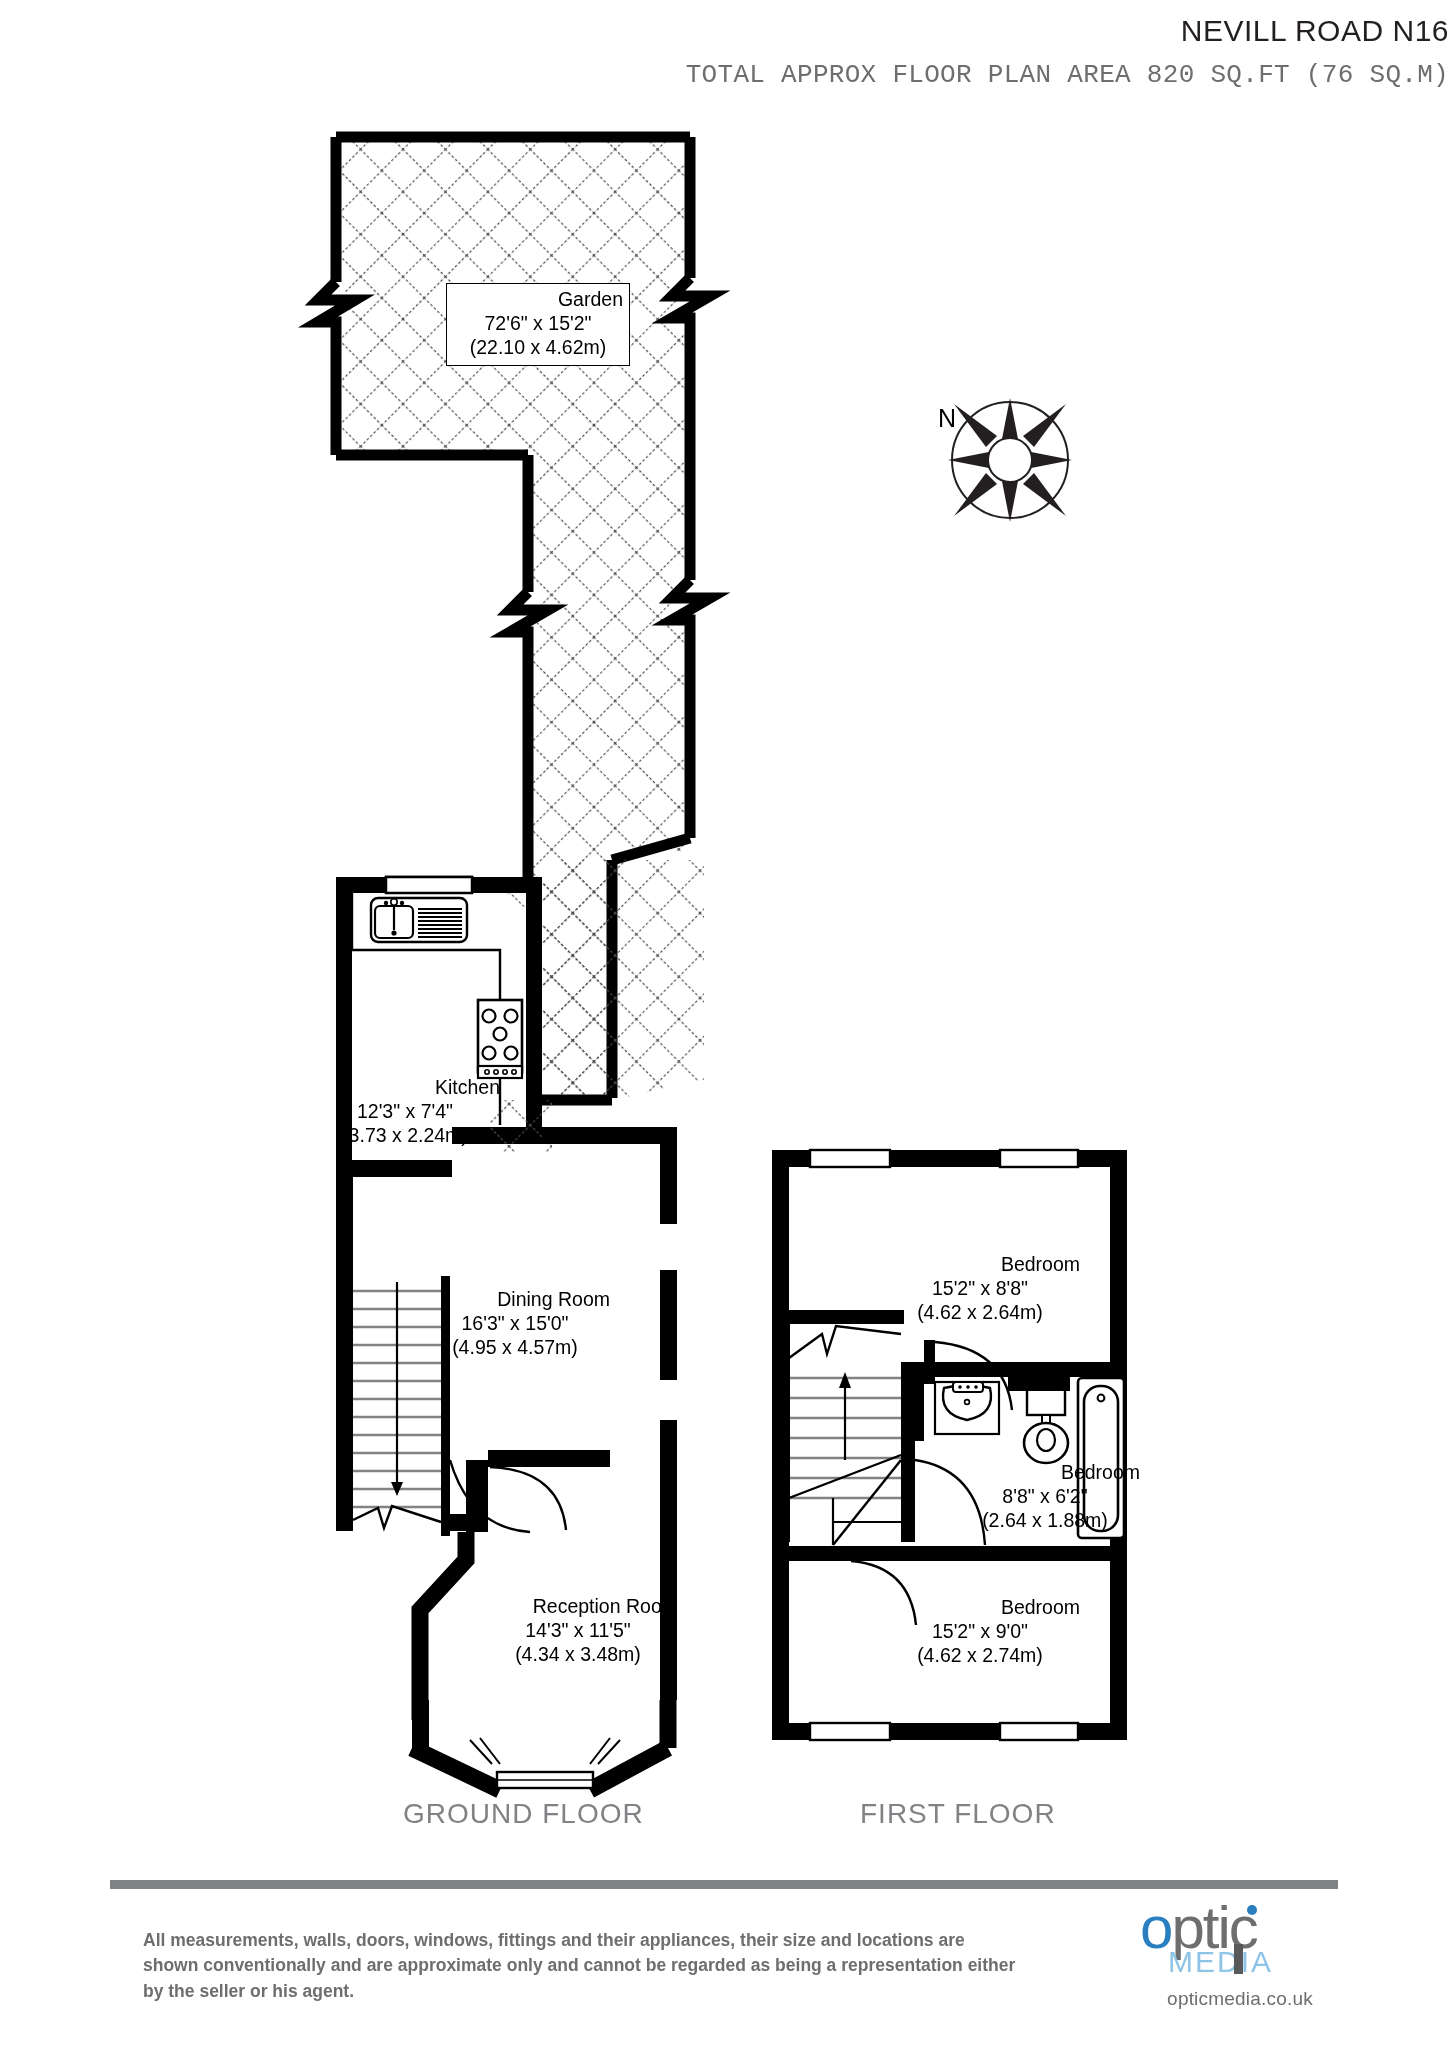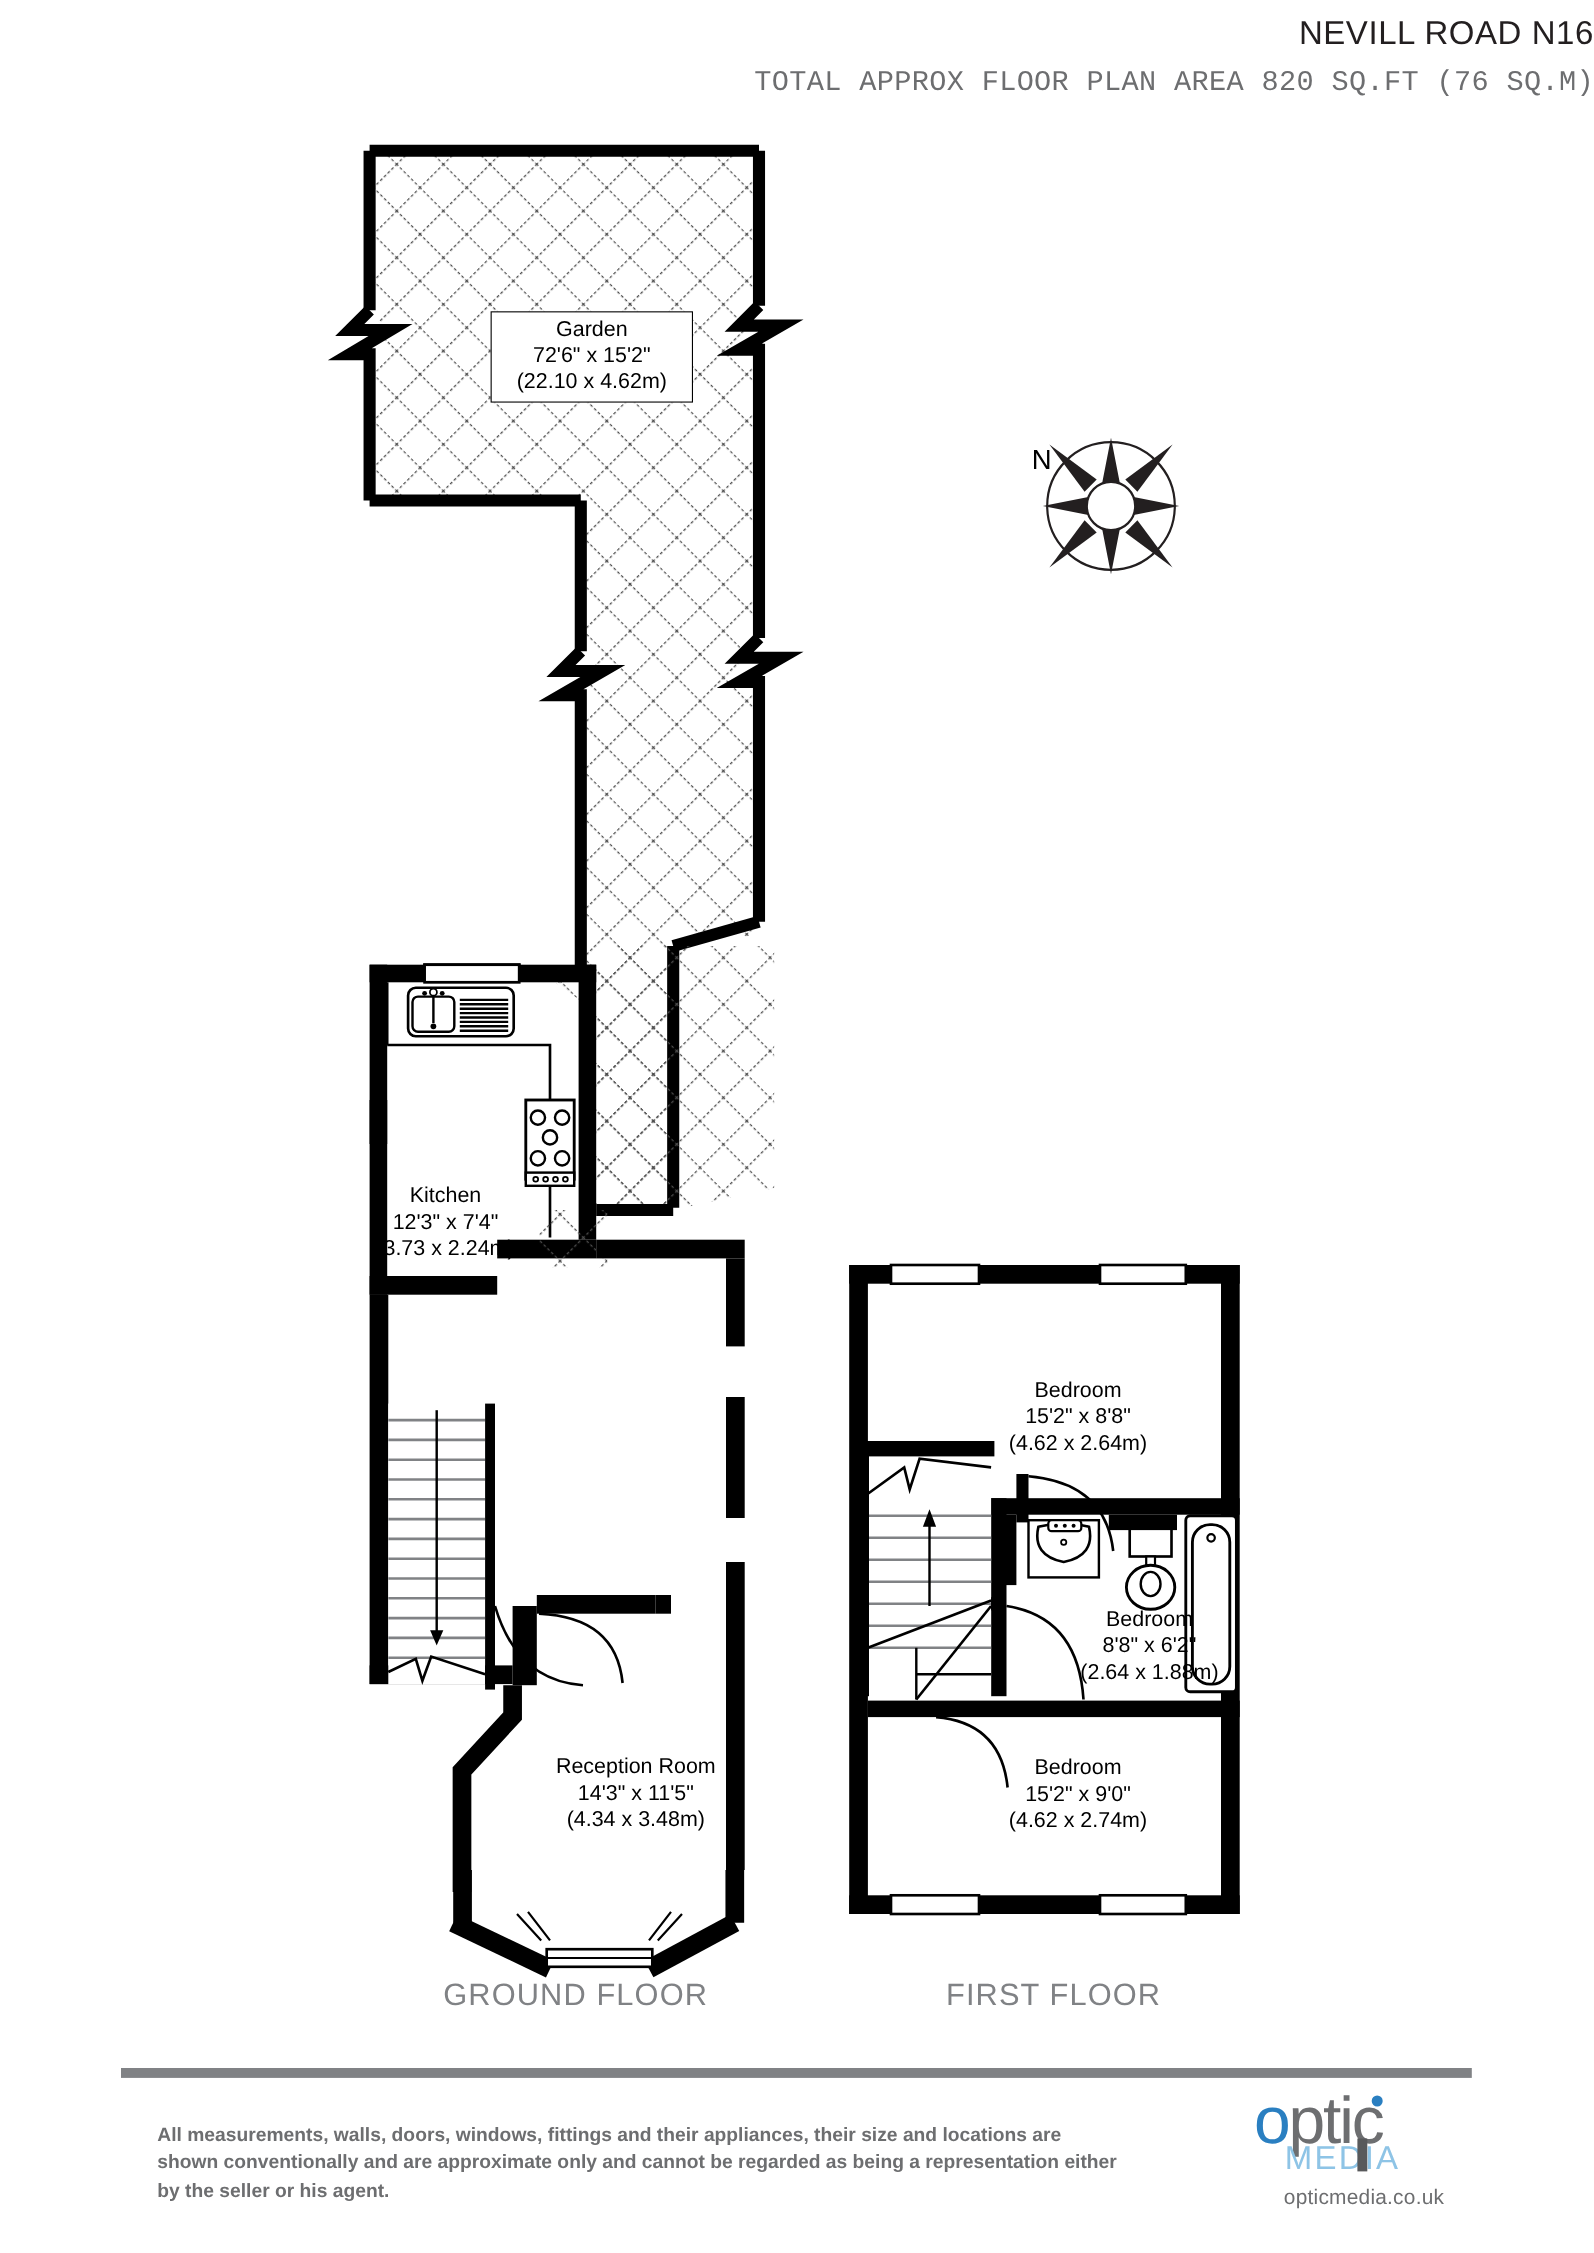--- a/index.html
+++ b/index.html
@@ -35,21 +35,21 @@
   #logo-optic{position:absolute;left:0;top:0;width:200px;height:62px;}
   #logo-media{position:absolute;left:28px;top:44px;width:172px;height:36px;}
   #logo-url{position:absolute;left:0;top:88px;width:200px;text-align:center;
             font-size:19px;color:#6d6e70;letter-spacing:.2px;}
 
   
   #plan-svg{position:absolute;left:0;top:0;width:1449px;height:2048px;}
 
   
   .rlabel{position:absolute;text-align:center;color:#000;font-size:19.5px;line-height:1.22;white-space:nowrap;}
-  .rlabel .nm{display:block;}
+  .rlabel .nm{display:block;text-align:right;}
   .rlabel .d1{display:block;}
   .rlabel .d2{display:block;}
 
   #lbl-garden{left:446px;top:283px;width:170px;border:1.6px solid #000;background:#fff;padding:4px 6px 6px;}
   #lbl-kitchen{left:310px;top:1076px;width:190px;}
   #lbl-dining{left:420px;top:1288px;width:190px;}
   #lbl-reception{left:478px;top:1595px;width:200px;}
   #lbl-bed1{left:880px;top:1253px;width:200px;}
   #lbl-bath{left:950px;top:1461px;width:190px;}
   #lbl-bed2{left:880px;top:1596px;width:200px;}
@@ -366,20 +366,25 @@
     <span class="d1">72'6" x 15'2"</span>
     <span class="d2">(22.10 x 4.62m)</span>
   </div>
 
   <div class="rlabel" id="lbl-kitchen">
     <span class="nm">Kitchen</span>
     <span class="d1">12'3" x 7'4"</span>
     <span class="d2">(3.73 x 2.24m)</span>
   </div>
 
+  <div class="rlabel" id="lbl-dining">
+    <span class="nm">Dining Room</span>
+    <span class="d1">16'3" x 15'0"</span>
+    <span class="d2">(4.95 x 4.57m)</span>
+  </div>
 
   <div class="rlabel" id="lbl-reception">
     <span class="nm">Reception Room</span>
     <span class="d1">14'3" x 11'5"</span>
     <span class="d2">(4.34 x 3.48m)</span>
   </div>
 
   <div class="rlabel" id="lbl-bed1">
     <span class="nm">Bedroom</span>
     <span class="d1">15'2" x 8'8"</span>

